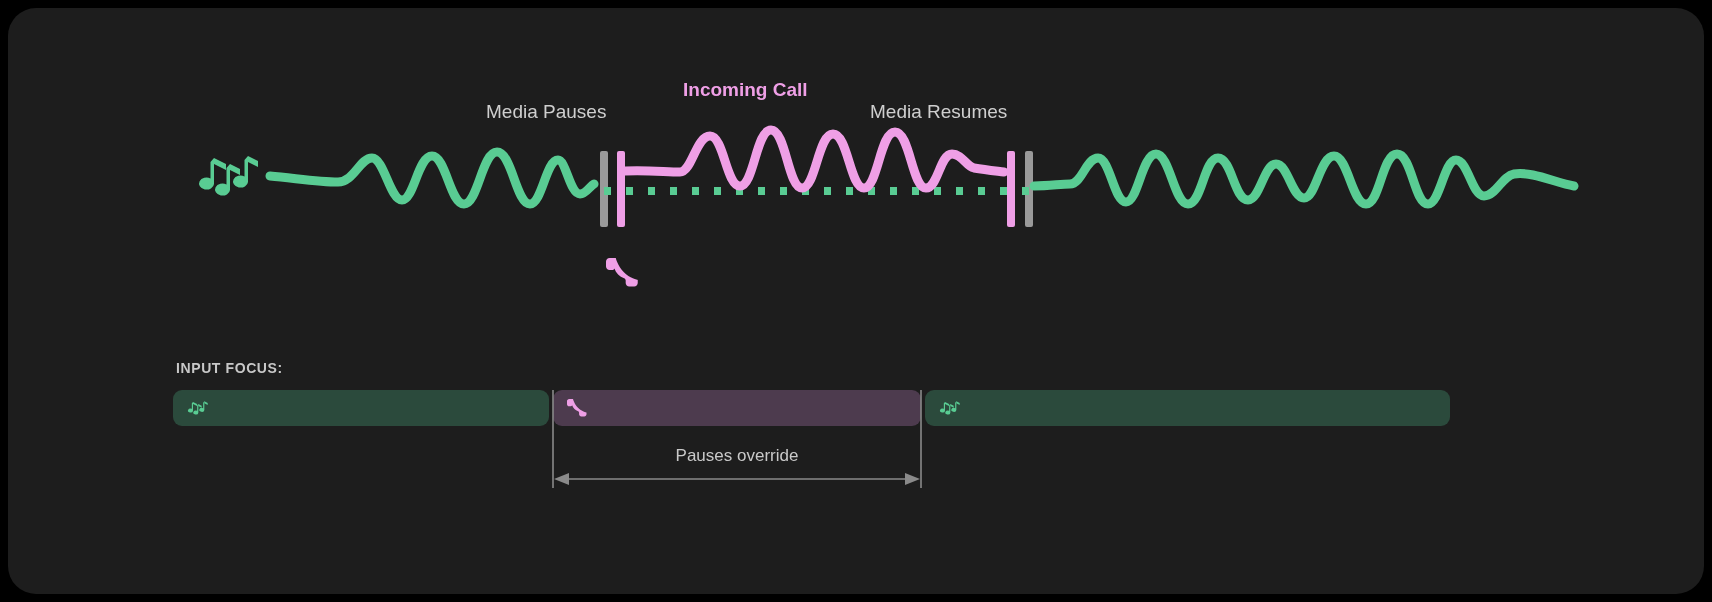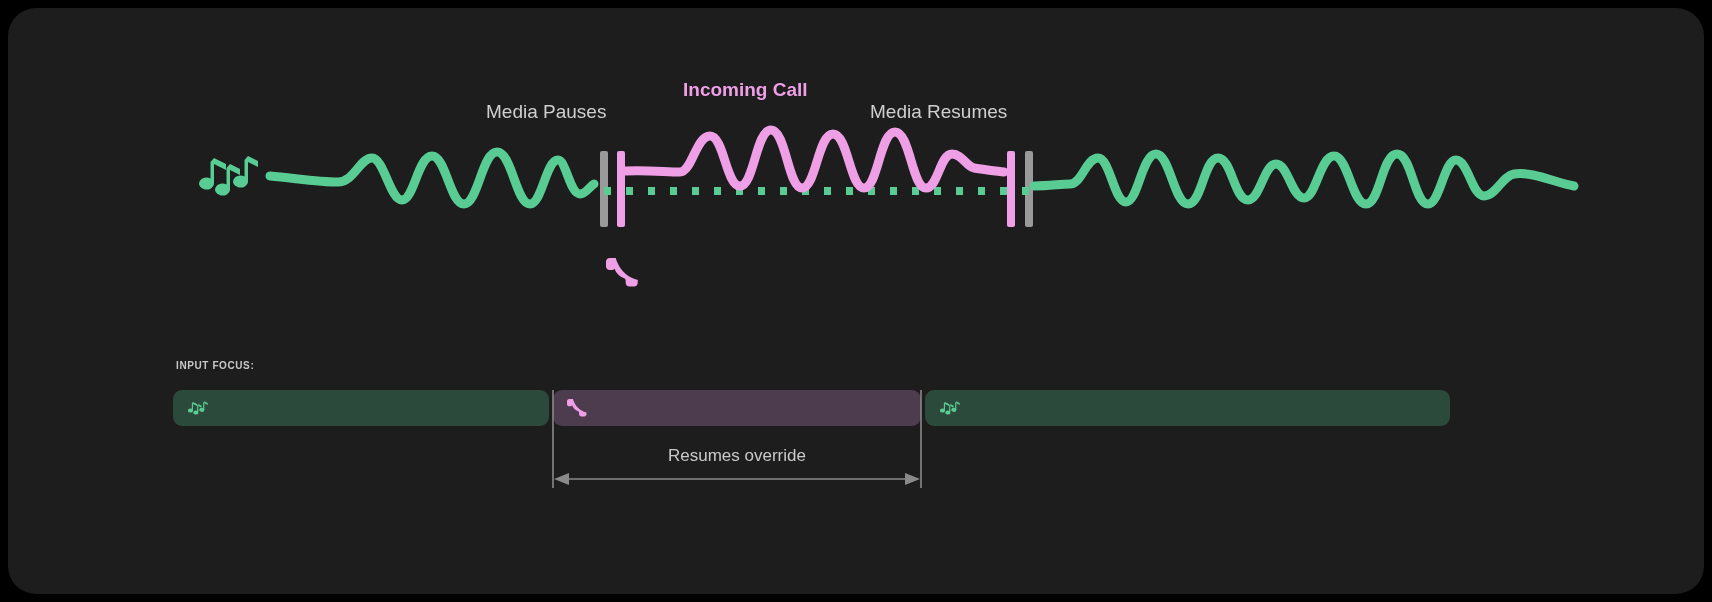--- a/index.html
+++ b/index.html
@@ -61,21 +61,21 @@
     left: 0;
     top: 340px;
     width: 1696px;
     height: 246px;
   }
 
   #focus-label {
     position: absolute;
     left: 168px;
     top: 12px;
-    font-size: 10px;
+    font-size: 14px;
     font-weight: 700;
     letter-spacing: 0.6px;
     color: #c8c8c8;
   }
 
   .focus-bar {
     position: absolute;
     top: 42px;
     height: 36px;
     border-radius: 9px;
@@ -257,17 +257,17 @@
       </div>
 
       <svg id="override-svg" viewBox="0 0 1696 246">
         <line x1="545" y1="42" x2="545" y2="140" stroke="#8a8a8a" stroke-width="1.6"></line>
         <line x1="913" y1="42" x2="913" y2="140" stroke="#8a8a8a" stroke-width="1.6"></line>
         <line x1="550" y1="131" x2="908" y2="131" stroke="#8a8a8a" stroke-width="1.6"></line>
         <polygon points="546,131 561,125 561,137" fill="#8a8a8a"></polygon>
         <polygon points="912,131 897,125 897,137" fill="#8a8a8a"></polygon>
       </svg>
 
-      <div id="override-text">Resumes override</div>
+      <div id="override-text">Pauses override</div>
     </div>
 
   </div>
 </div>
 
 </body></html>

